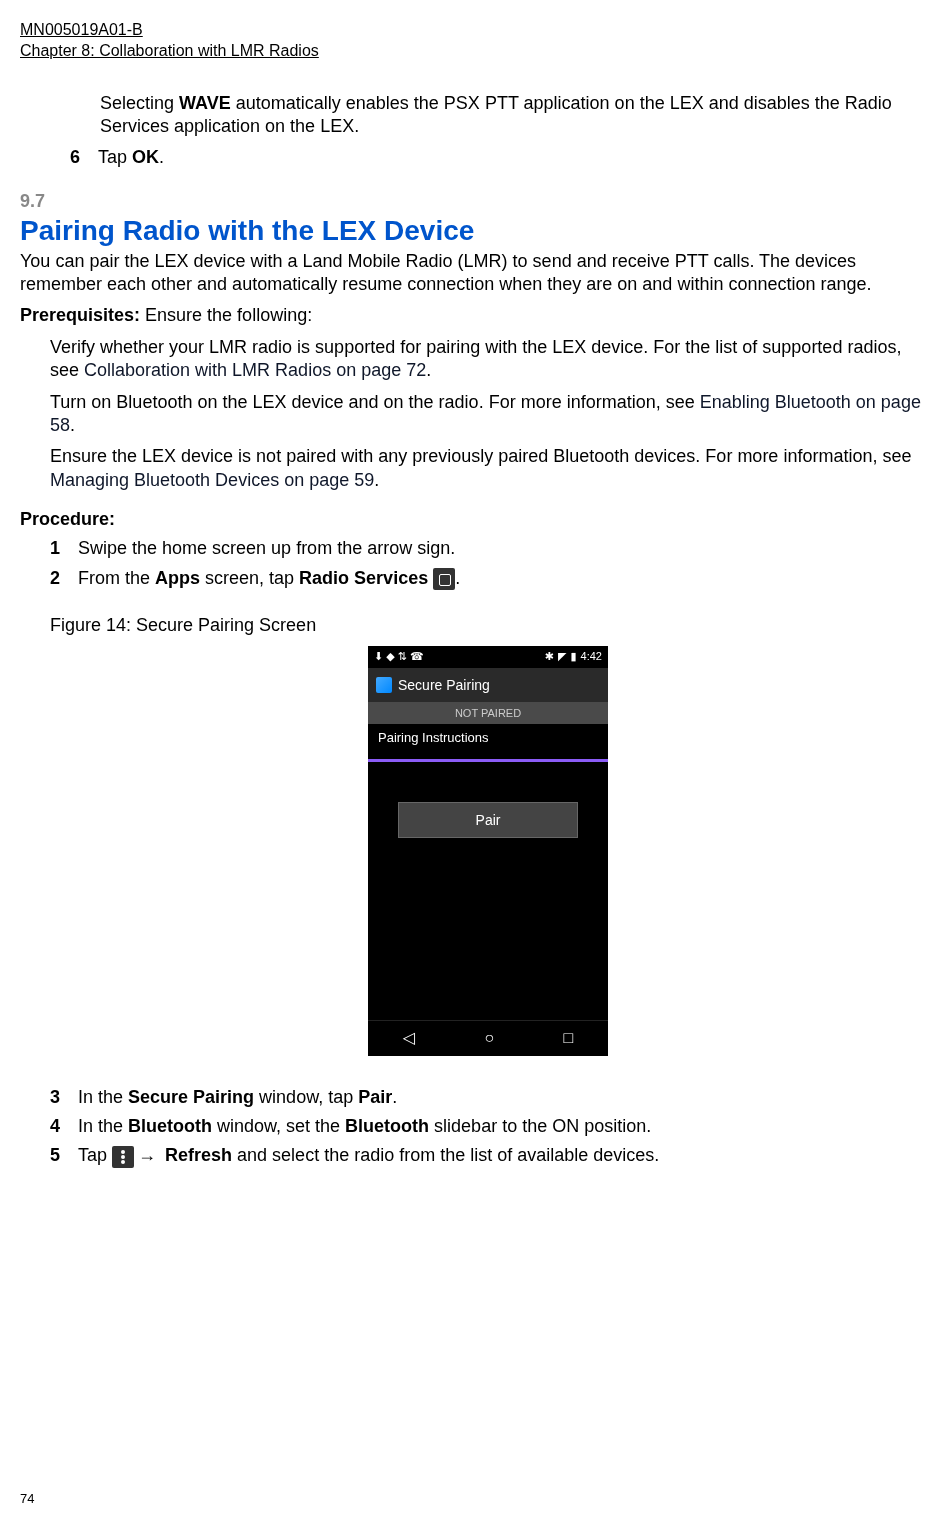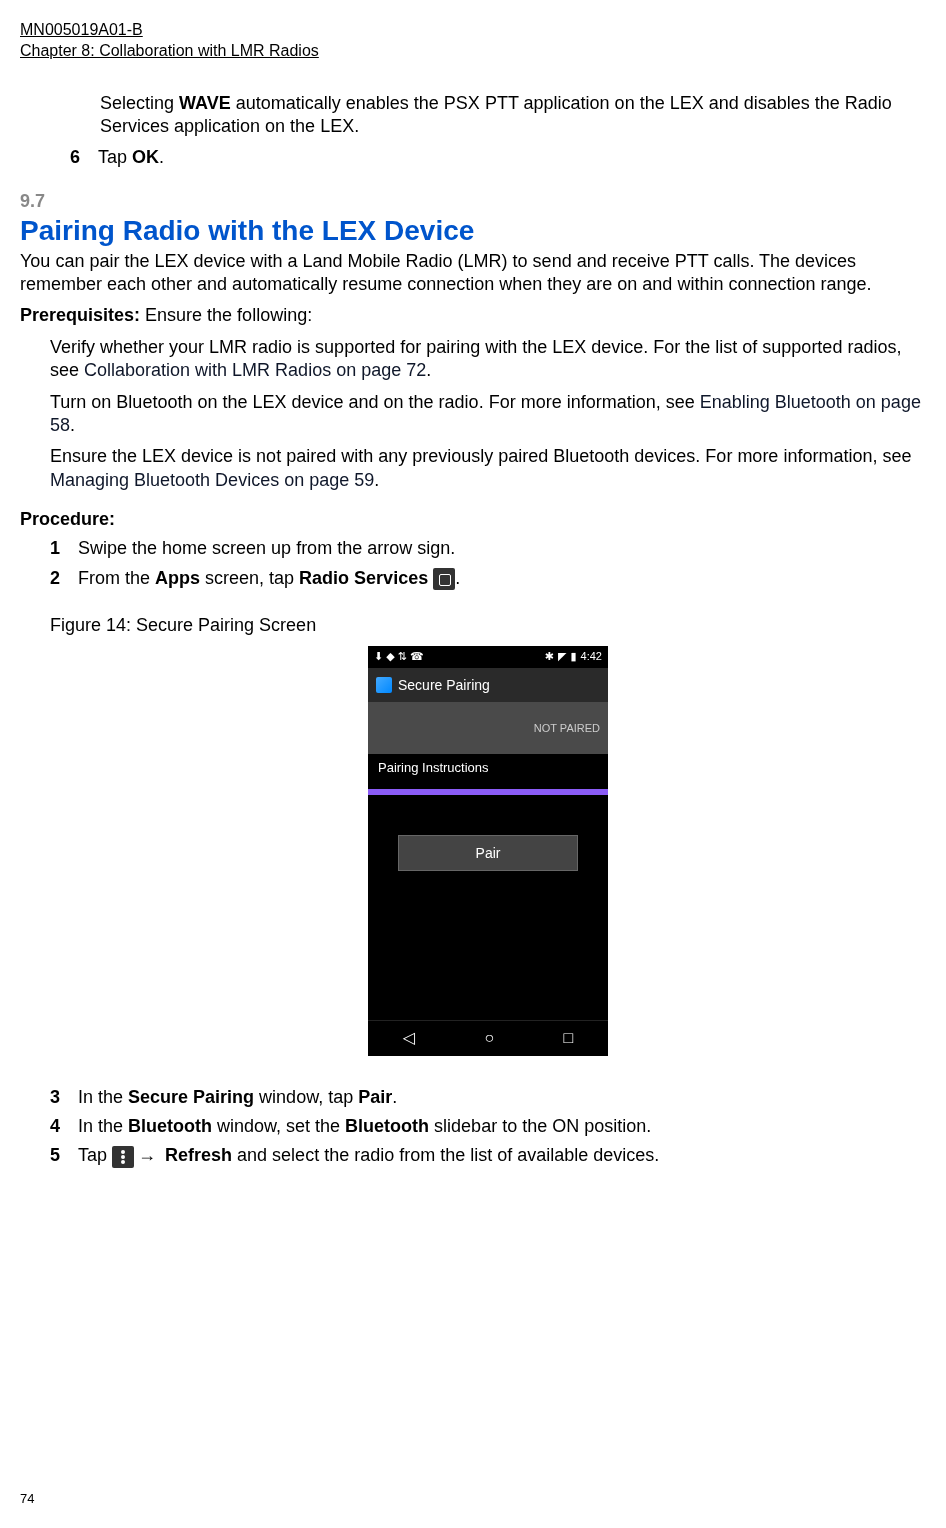--- a/index.html
+++ b/index.html
@@ -130,29 +130,29 @@
       padding: 0 8px;
       font-size: 14px;
     }
     .titlebar-icon {
       width: 16px; height: 16px;
       background: linear-gradient(135deg, #4af, #08f);
       border-radius: 2px;
     }
     .notpaired {
       background: #4a4a4a;
-      text-align: right;
-      padding: 19px 8px;
+      text-align: center;
+      padding: 4px 8px;
       font-size: 11px;
       color: #ccc;
     }
     .inst-block {
       padding: 6px 10px 10px 10px;
       line-height: 1.3;
-      border-bottom: 6px solid #8b5cf6;
+      border-bottom: 3px solid #8b5cf6;
     }
     .inst-title { color: #fff; font-size: 13px; margin-bottom: 2px; }
     .inst-text { color: #aaa; font-size: 11px; }
     .pair-btn-wrap {
       padding: 40px 30px;
     }
     .pair-btn {
       background: #444;
       border: 1px solid #666;
       color: #fff;

